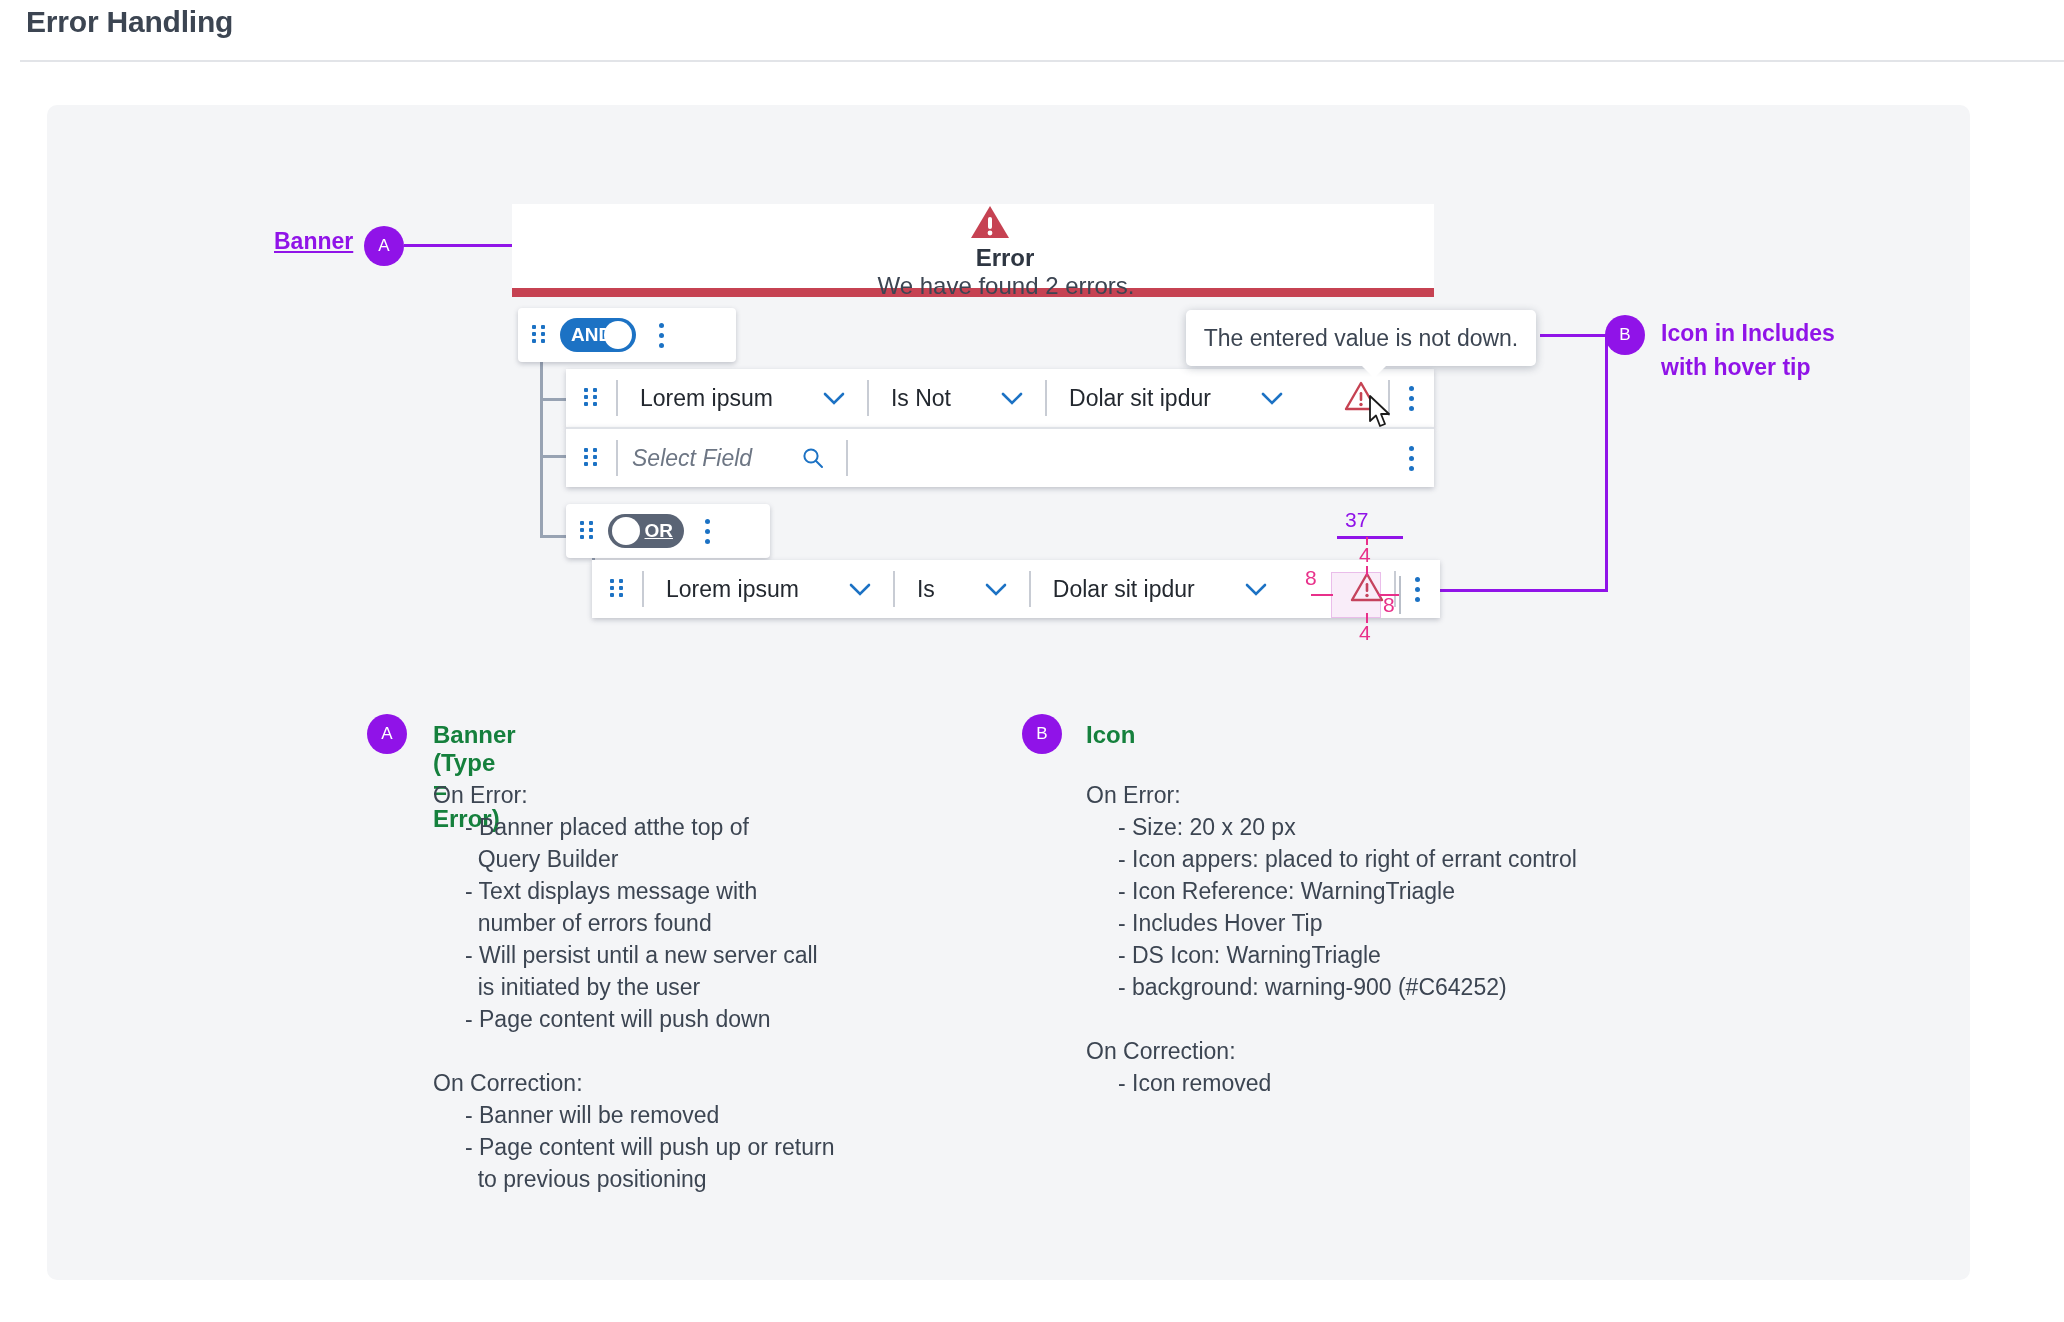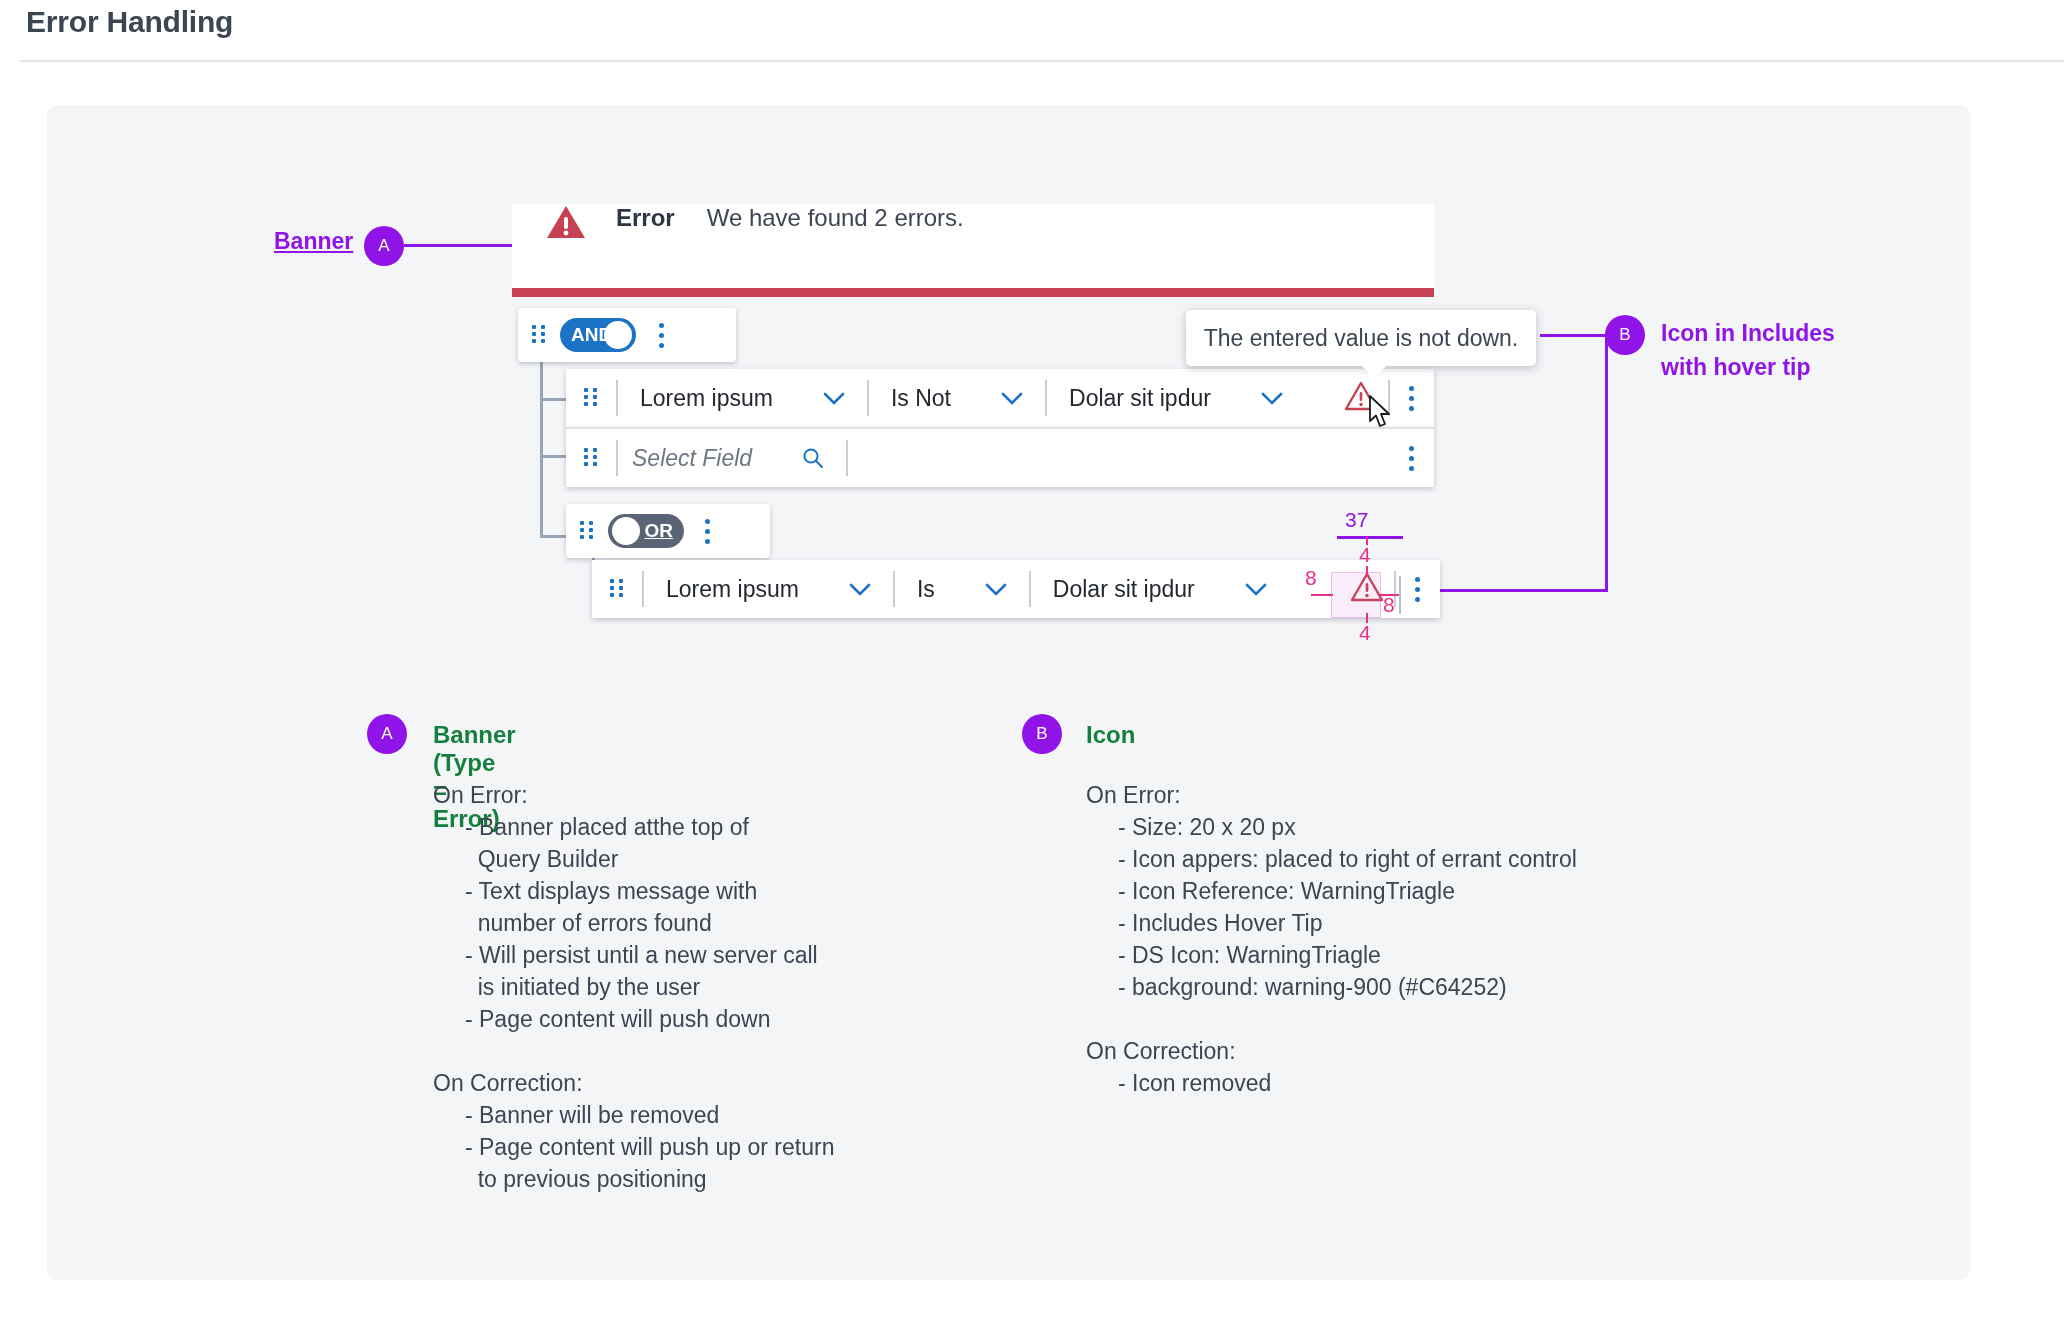--- a/index.html
+++ b/index.html
@@ -74,22 +74,24 @@
   #banner {
     position: absolute;
     left: 512px; top: 204px;
     width: 922px; height: 84px;
     background: #ffffff;
     border-bottom: 9px solid #c64252;
     z-index: 10;
   }
   #banner-inner {
     display: flex;
+    align-items: center;
     height: 84px;
     padding-left: 34px;
+    flex-direction: column;
   }
   #banner-title {
     font-weight: bold;
     font-size: 24px;
     color: #2e3642;
     margin-left: 30px;
   }
   #banner-message {
     font-size: 24px;
     color: #3c4552;

